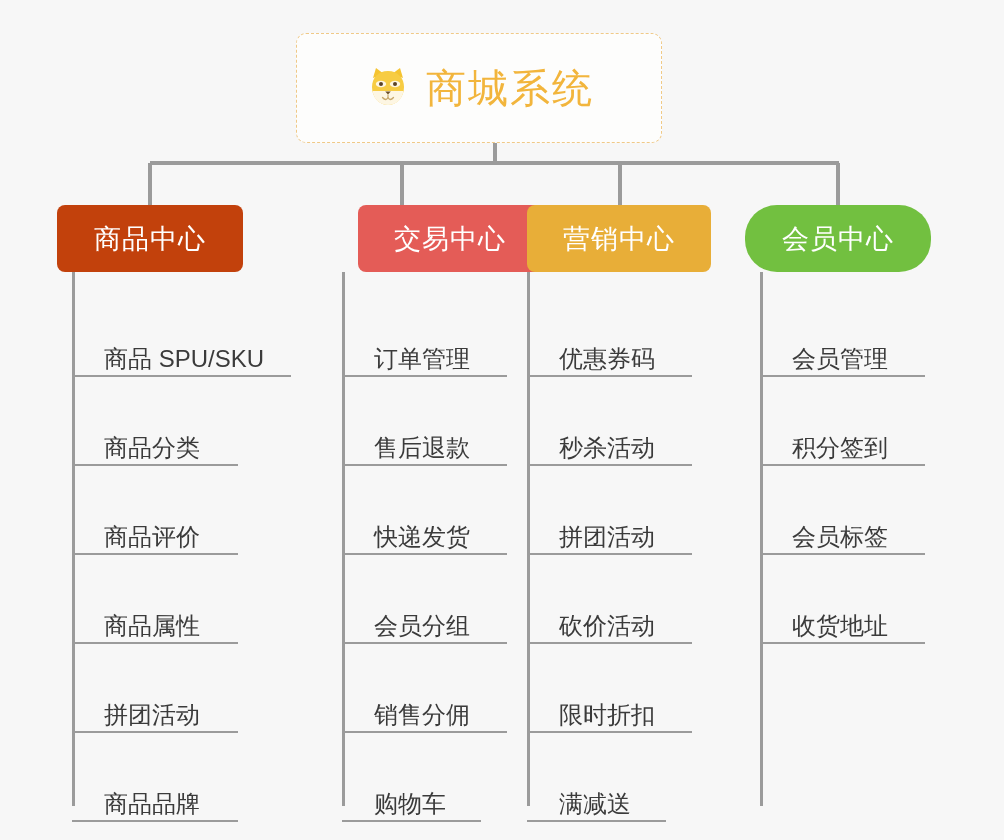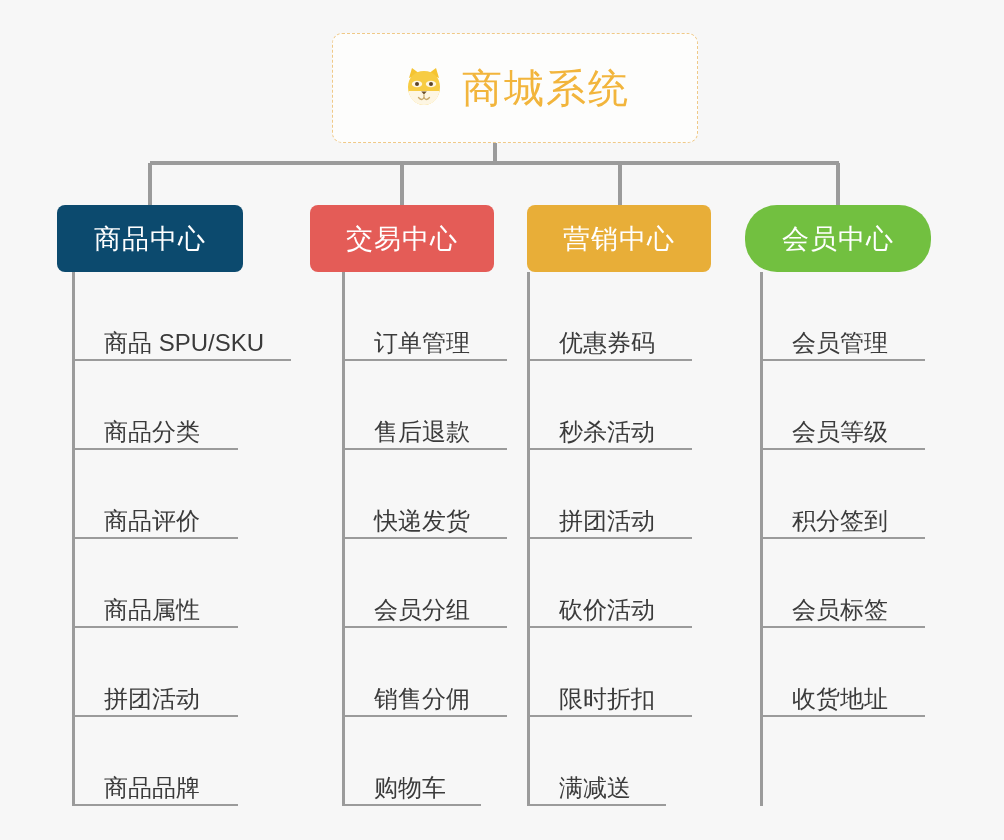--- a/index.html
+++ b/index.html
@@ -16,21 +16,21 @@
   #mindmap {
     position: absolute;
     inset: 0;
     width: 1004px;
     height: 840px;
   }
 
   
   .root-node {
     position: absolute;
-    left: 332px;
+    left: 296px;
     top: 33px;
     width: 366px;
     height: 110px;
     background: #fdfdfc;
     border: 1px dashed #f0c987;
     border-radius: 10px;
     display: flex;
     align-items: center;
     justify-content: center;
     gap: 14px;
@@ -69,21 +69,21 @@
     align-items: center;
     justify-content: center;
     color: #ffffff;
     font-size: 27px;
     letter-spacing: 1px;
     white-space: nowrap;
   }
 
   .branch-body {
     position: relative;
-    padding-top: 0;
+    padding-top: 16px;
   }
   
   .spine {
     position: absolute;
     left: 0;
     top: 0;
     width: 3px;
     background: #9b9b9b;
   }
 
@@ -147,21 +147,21 @@
 
         <path d="M24 30.6 L24 33" stroke="#c8a86a" stroke-width="1.2" fill="none"></path>
         <path d="M18.5 33.5 C20.8 36.2 23.4 36.2 24 33.2 C24.6 36.2 27.2 36.2 29.5 33.5" stroke="#c8a86a" stroke-width="1.3" fill="none" stroke-linecap="round"></path>
       </svg>
     </span>
     <span class="root-title">商城系统</span>
   </div>
 
   <div id="branches-host">
       <div class="branch" style="left: 57px;">
-        <div class="branch-head" style="width: 186px; background: #0c4a6e;">
+        <div class="branch-head" style="width: 186px; background: #c2410c;">
           <span>商品中心</span>
         </div>
         <div class="branch-body" style="margin-left: 15px;">
           <div class="spine" style="height: 534px; background: rgb(155, 155, 155);"></div>
           <div class="leaf">
             <span class="leaf-label">商品 SPU/SKU</span>
             <div class="leaf-underline" style="width: 219px; background: rgb(155, 155, 155);"></div>
           </div>
           <div class="leaf">
             <span class="leaf-label">商品分类</span>
@@ -179,21 +179,21 @@
             <span class="leaf-label">拼团活动</span>
             <div class="leaf-underline" style="width: 166px; background: rgb(155, 155, 155);"></div>
           </div>
           <div class="leaf">
             <span class="leaf-label">商品品牌</span>
             <div class="leaf-underline" style="width: 166px; background: rgb(155, 155, 155);"></div>
           </div>
         </div>
       </div>
       <div class="branch" style="left: 310px;">
-        <div class="branch-head" style="width: 184px; background: rgb(228, 92, 87);">
+        <div class="branch-head" style="width: 184px; background: rgb(228, 92, 87); margin-left: 48px;">
           <span>交易中心</span>
         </div>
         <div class="branch-body" style="margin-left: 32px;">
           <div class="spine" style="height: 534px; background: rgb(155, 155, 155);"></div>
           <div class="leaf">
             <span class="leaf-label">订单管理</span>
             <div class="leaf-underline" style="width: 165px; background: rgb(155, 155, 155);"></div>
           </div>
           <div class="leaf">
             <span class="leaf-label">售后退款</span>
@@ -253,24 +253,20 @@
         <div class="branch-head" style="width: 186px; background: rgb(114, 192, 64); border-radius: 32px;">
           <span>会员中心</span>
         </div>
         <div class="branch-body" style="margin-left: 15px;">
           <div class="spine" style="height: 534px; background: rgb(155, 155, 155);"></div>
           <div class="leaf">
             <span class="leaf-label">会员管理</span>
             <div class="leaf-underline" style="width: 165px; background: rgb(155, 155, 155);"></div>
           </div>
           <div class="leaf">
-            <span class="leaf-label">会员等级</span>
-            <div class="leaf-underline" style="width: 165px; background: rgb(155, 155, 155);"></div>
-          </div>
-          <div class="leaf">
             <span class="leaf-label">积分签到</span>
             <div class="leaf-underline" style="width: 165px; background: rgb(155, 155, 155);"></div>
           </div>
           <div class="leaf">
             <span class="leaf-label">会员标签</span>
             <div class="leaf-underline" style="width: 165px; background: rgb(155, 155, 155);"></div>
           </div>
           <div class="leaf">
             <span class="leaf-label">收货地址</span>
             <div class="leaf-underline" style="width: 165px; background: rgb(155, 155, 155);"></div>

